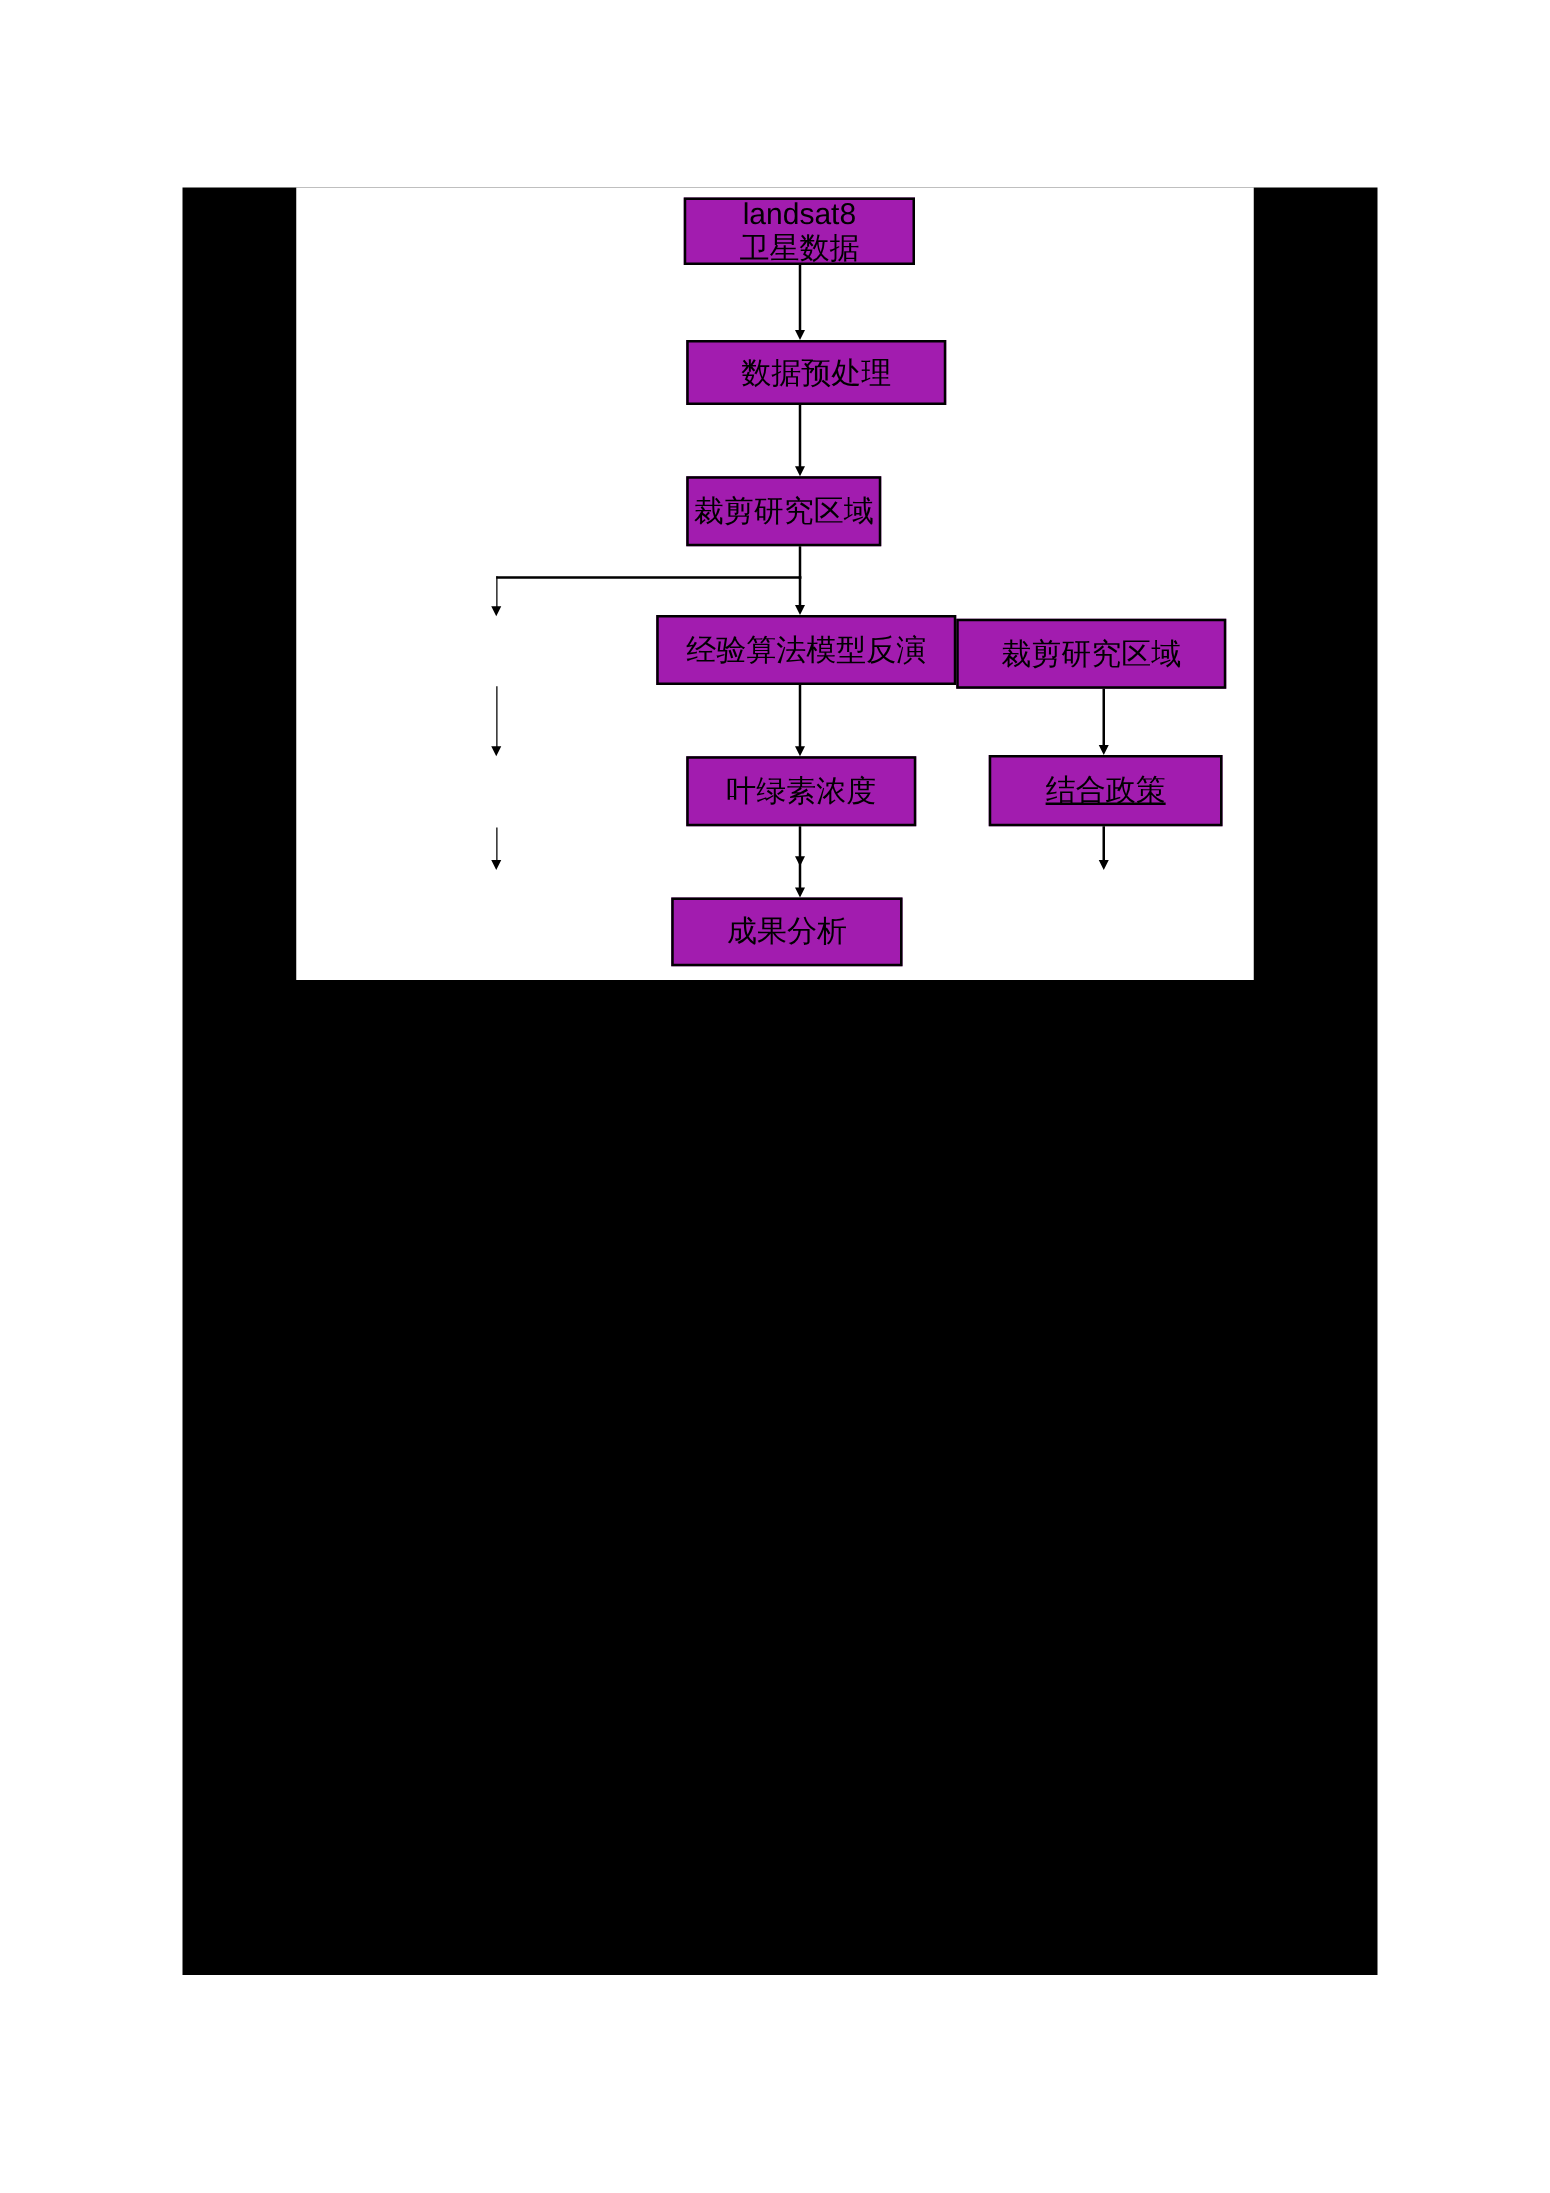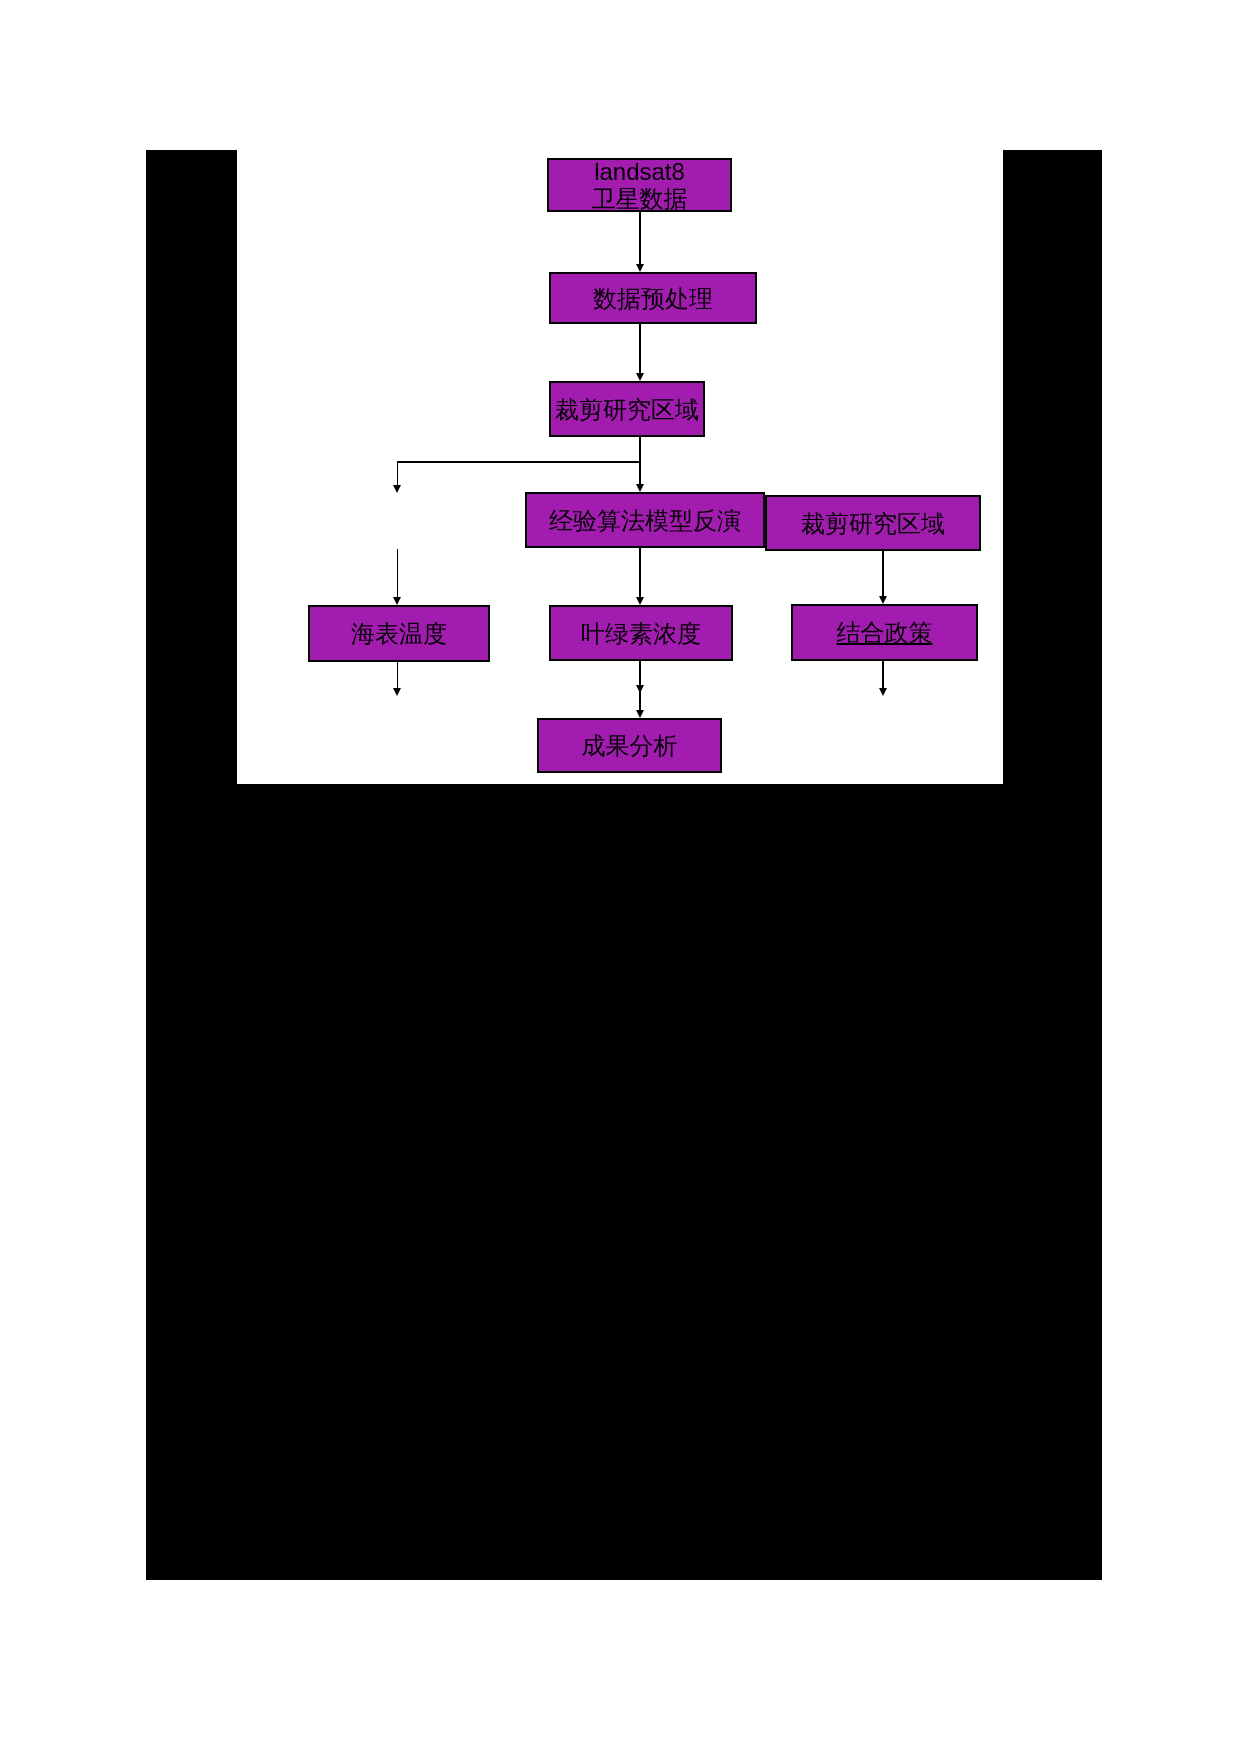--- a/index.html
+++ b/index.html
@@ -63,21 +63,20 @@
 
     <div class="node" style="left:312px; top:122px; width:208px; height:52px;">数据预处理</div>
 
     <div class="node" style="left:312px; top:231px; width:156px; height:56px;">裁剪研究区域</div>
 
 
     <div class="node" style="left:288px; top:342px; width:240px; height:56px;">经验算法模型反演</div>
 
     <div class="node" style="left:528px; top:345px; width:216px; height:56px;">裁剪研究区域</div>
 
-    <div class="node" style="left:71px;  top:455px; width:182px; height:57px;">海表温度</div>
 
     <div class="node" style="left:312px; top:455px; width:184px; height:56px;">叶绿素浓度</div>
 
     <div class="node" style="left:554px; top:454px; width:187px; height:57px;text-decoration:underline;">结合政策</div>
 
     <div class="node" style="left:300px; top:568px; width:185px; height:55px;">成果分析</div>
 
     <div class="edge" style="left:402.25px; top:62px;  width:1.5px; height:53px;"></div>
     <div class="arrow-down" style="left:398.5px; top:114px;"></div>
 

